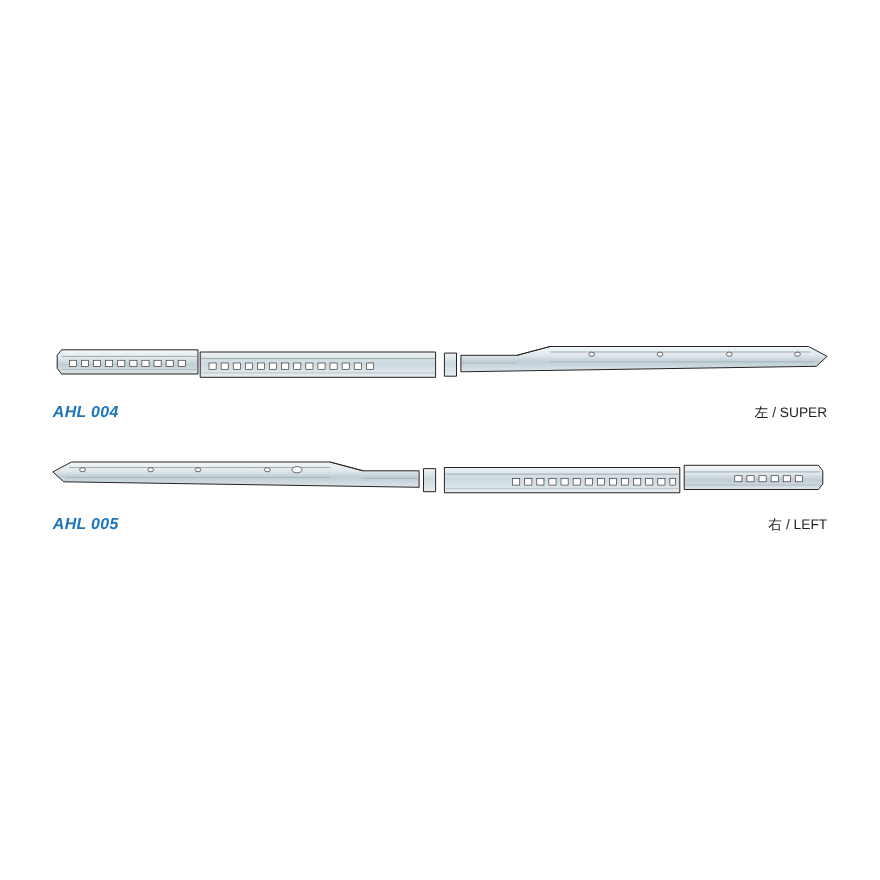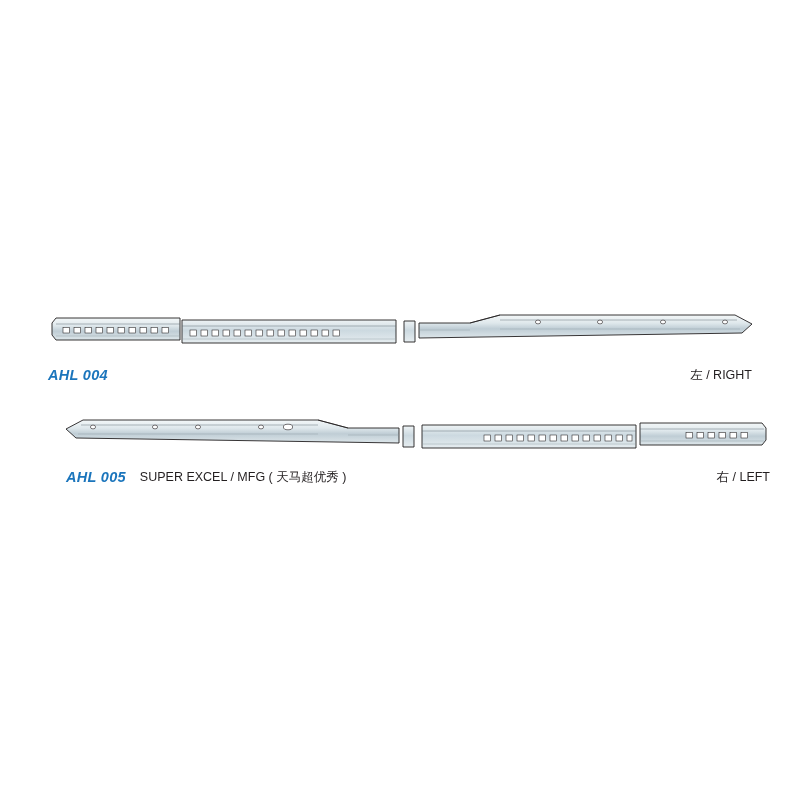--- a/index.html
+++ b/index.html
@@ -22,21 +22,21 @@
     height: 800px;
   }
 
   
   .part-group {
     position: absolute;
     left: 0;
     width: 640px;
   }
   #group-004 { top: 300px; height: 90px; }
-  #group-005 { top: 405px; height: 90px; margin-left: 18px; }
+  #group-005 { top: 405px; height: 90px; }
 
   .drawing {
     position: absolute;
     left: 0;
     top: 0;
     width: 800px;
     height: 60px;
   }
 
   
@@ -154,21 +154,21 @@
           <ellipse cx="600" cy="22" rx="2.6" ry="1.9"></ellipse>
           <ellipse cx="663" cy="22" rx="2.6" ry="1.9"></ellipse>
           <ellipse cx="725" cy="22" rx="2.6" ry="1.9"></ellipse>
         </g>
       </g>
     </svg>
 
     <div class="caption-row" id="caption-004">
       <span class="part-code">AHL 004</span>
       <span class="part-desc"></span>
-      <span class="side-label">左 / RIGHT</span>
+      <span class="side-label">左 / SUPER</span>
     </div>
   </div>
 
   <div class="part-group" id="group-005">
 
     <svg class="drawing" viewBox="0 0 800 60">
 
       <g>
         <path d="M381 23 L330 23 L300 15 L65 15 L48 24 L58 33 L381 38 Z" fill="url(#metalA)" stroke="#231f20" stroke-width="0.9" stroke-linejoin="round"></path>
         <path d="M330 23 L300 15" stroke="#231f20" stroke-width="0.7" fill="none"></path>
@@ -220,18 +220,17 @@
           <rect x="690" y="27.5" width="6.5" height="5.5"></rect>
           <rect x="701" y="27.5" width="6.5" height="5.5"></rect>
           <rect x="712" y="27.5" width="6.5" height="5.5"></rect>
           <rect x="723" y="27.5" width="6.5" height="5.5"></rect>
         </g>
       </g>
     </svg>
 
     <div class="caption-row" id="caption-005">
       <span class="part-code">AHL 005</span>
-      <span class="part-desc">SUPER EXCEL / MFG ( 天马超优秀 )</span>
       <span class="side-label">右 / LEFT</span>
     </div>
   </div>
 
 </div>
 
 </body></html>

